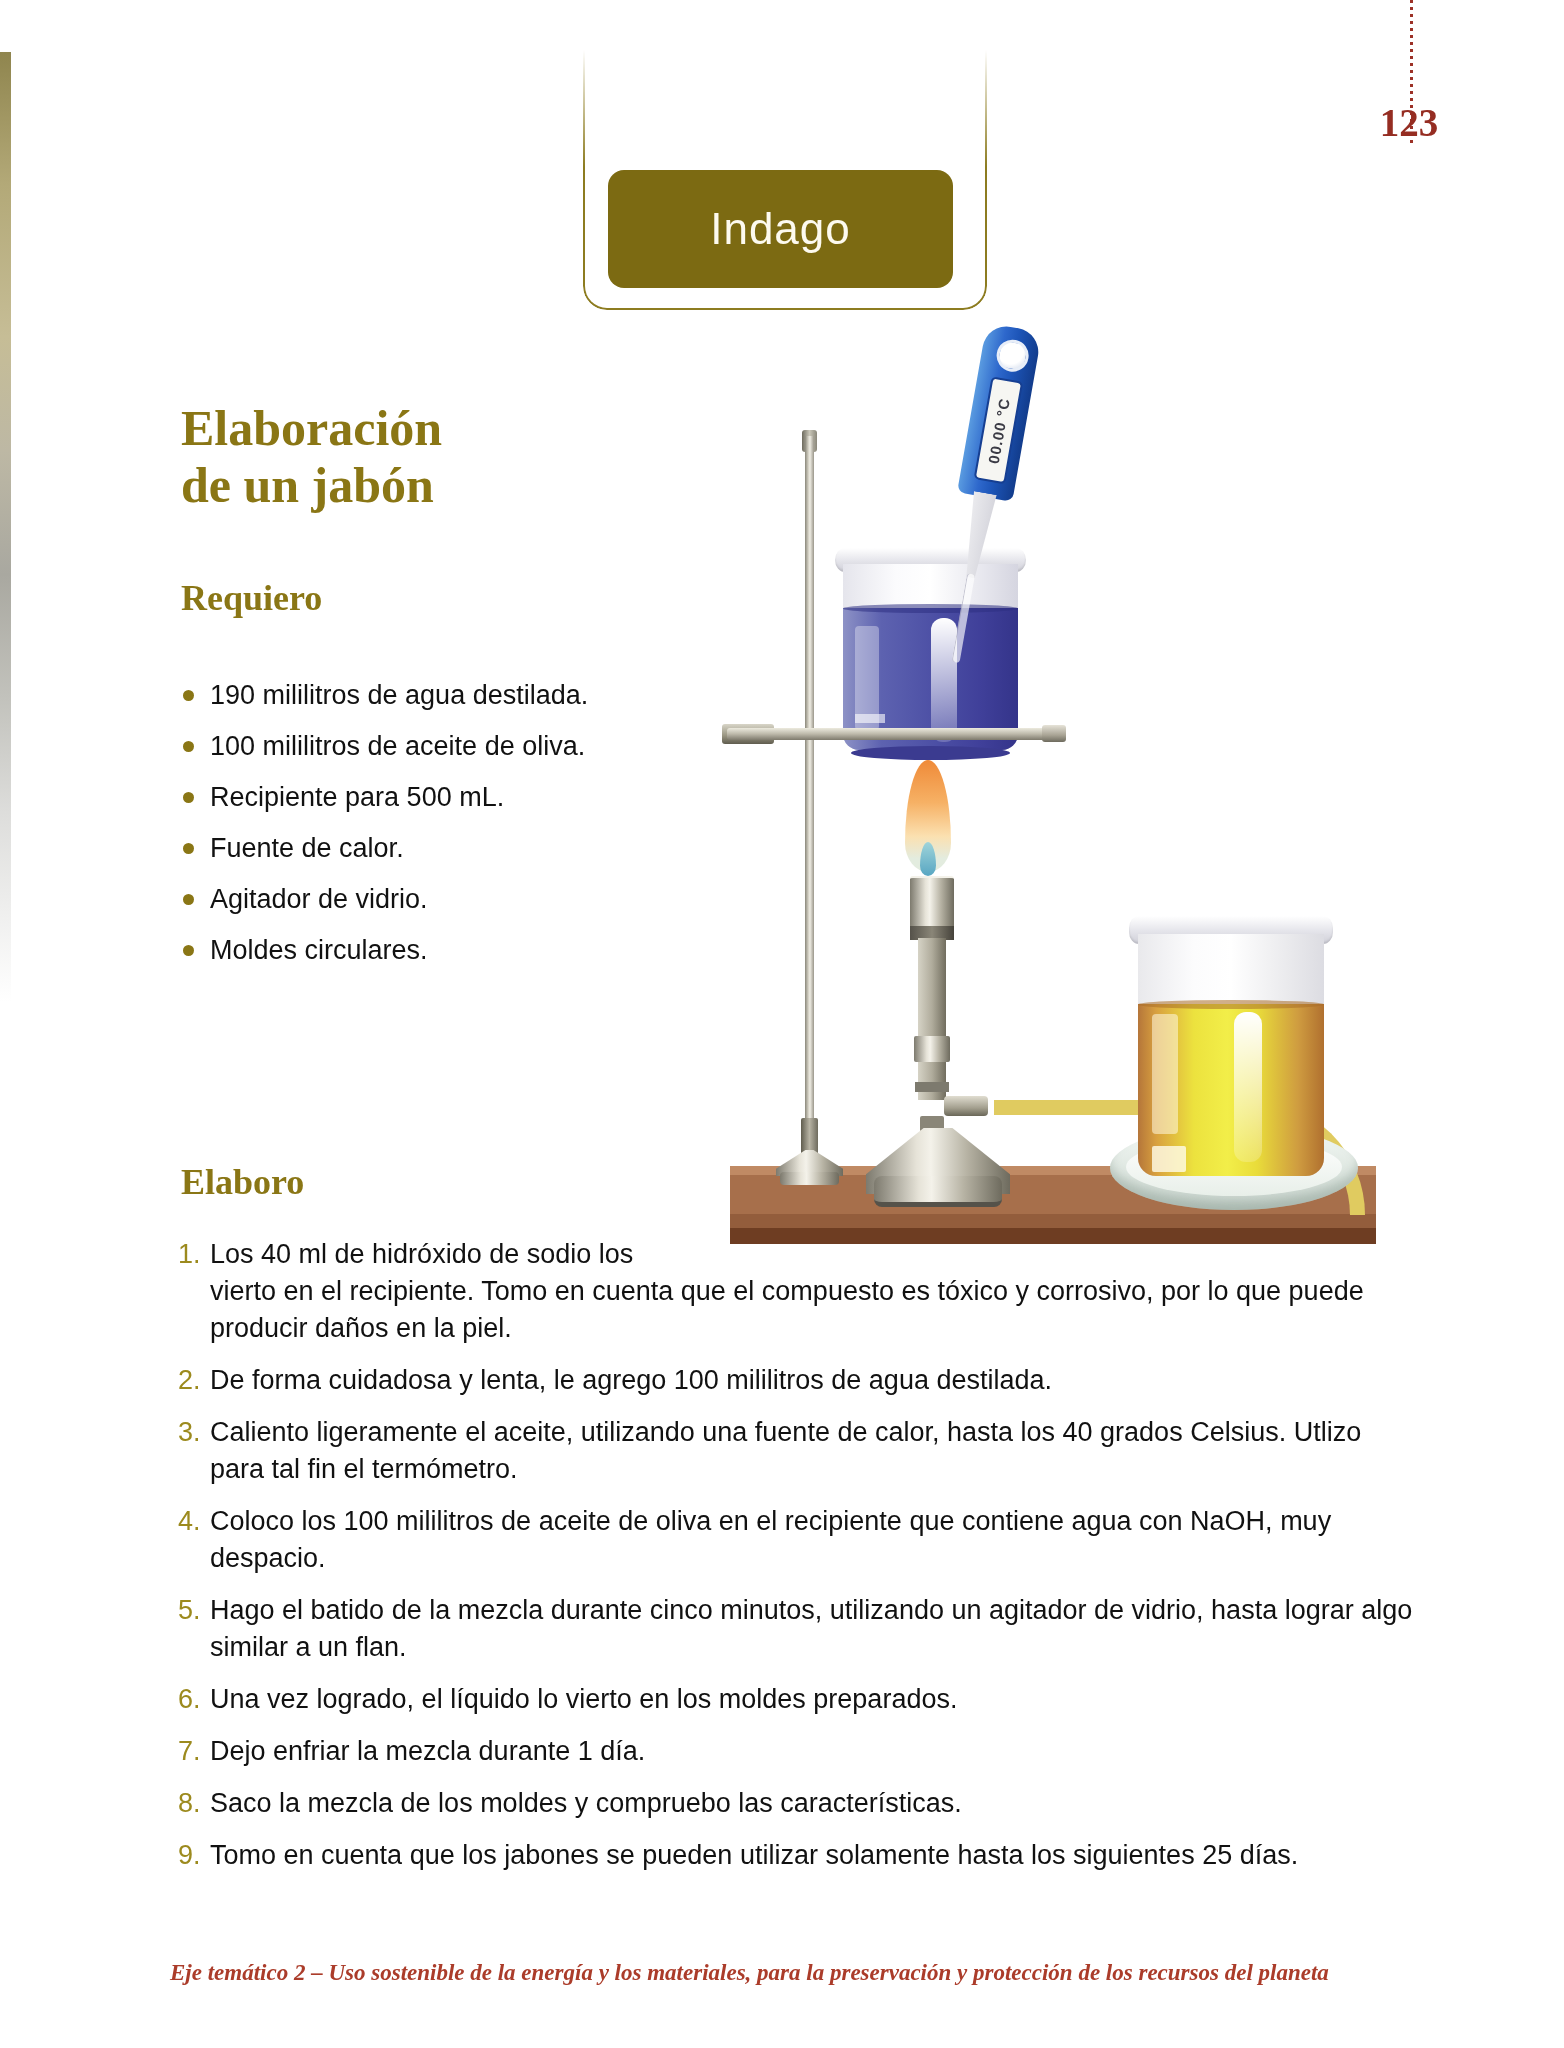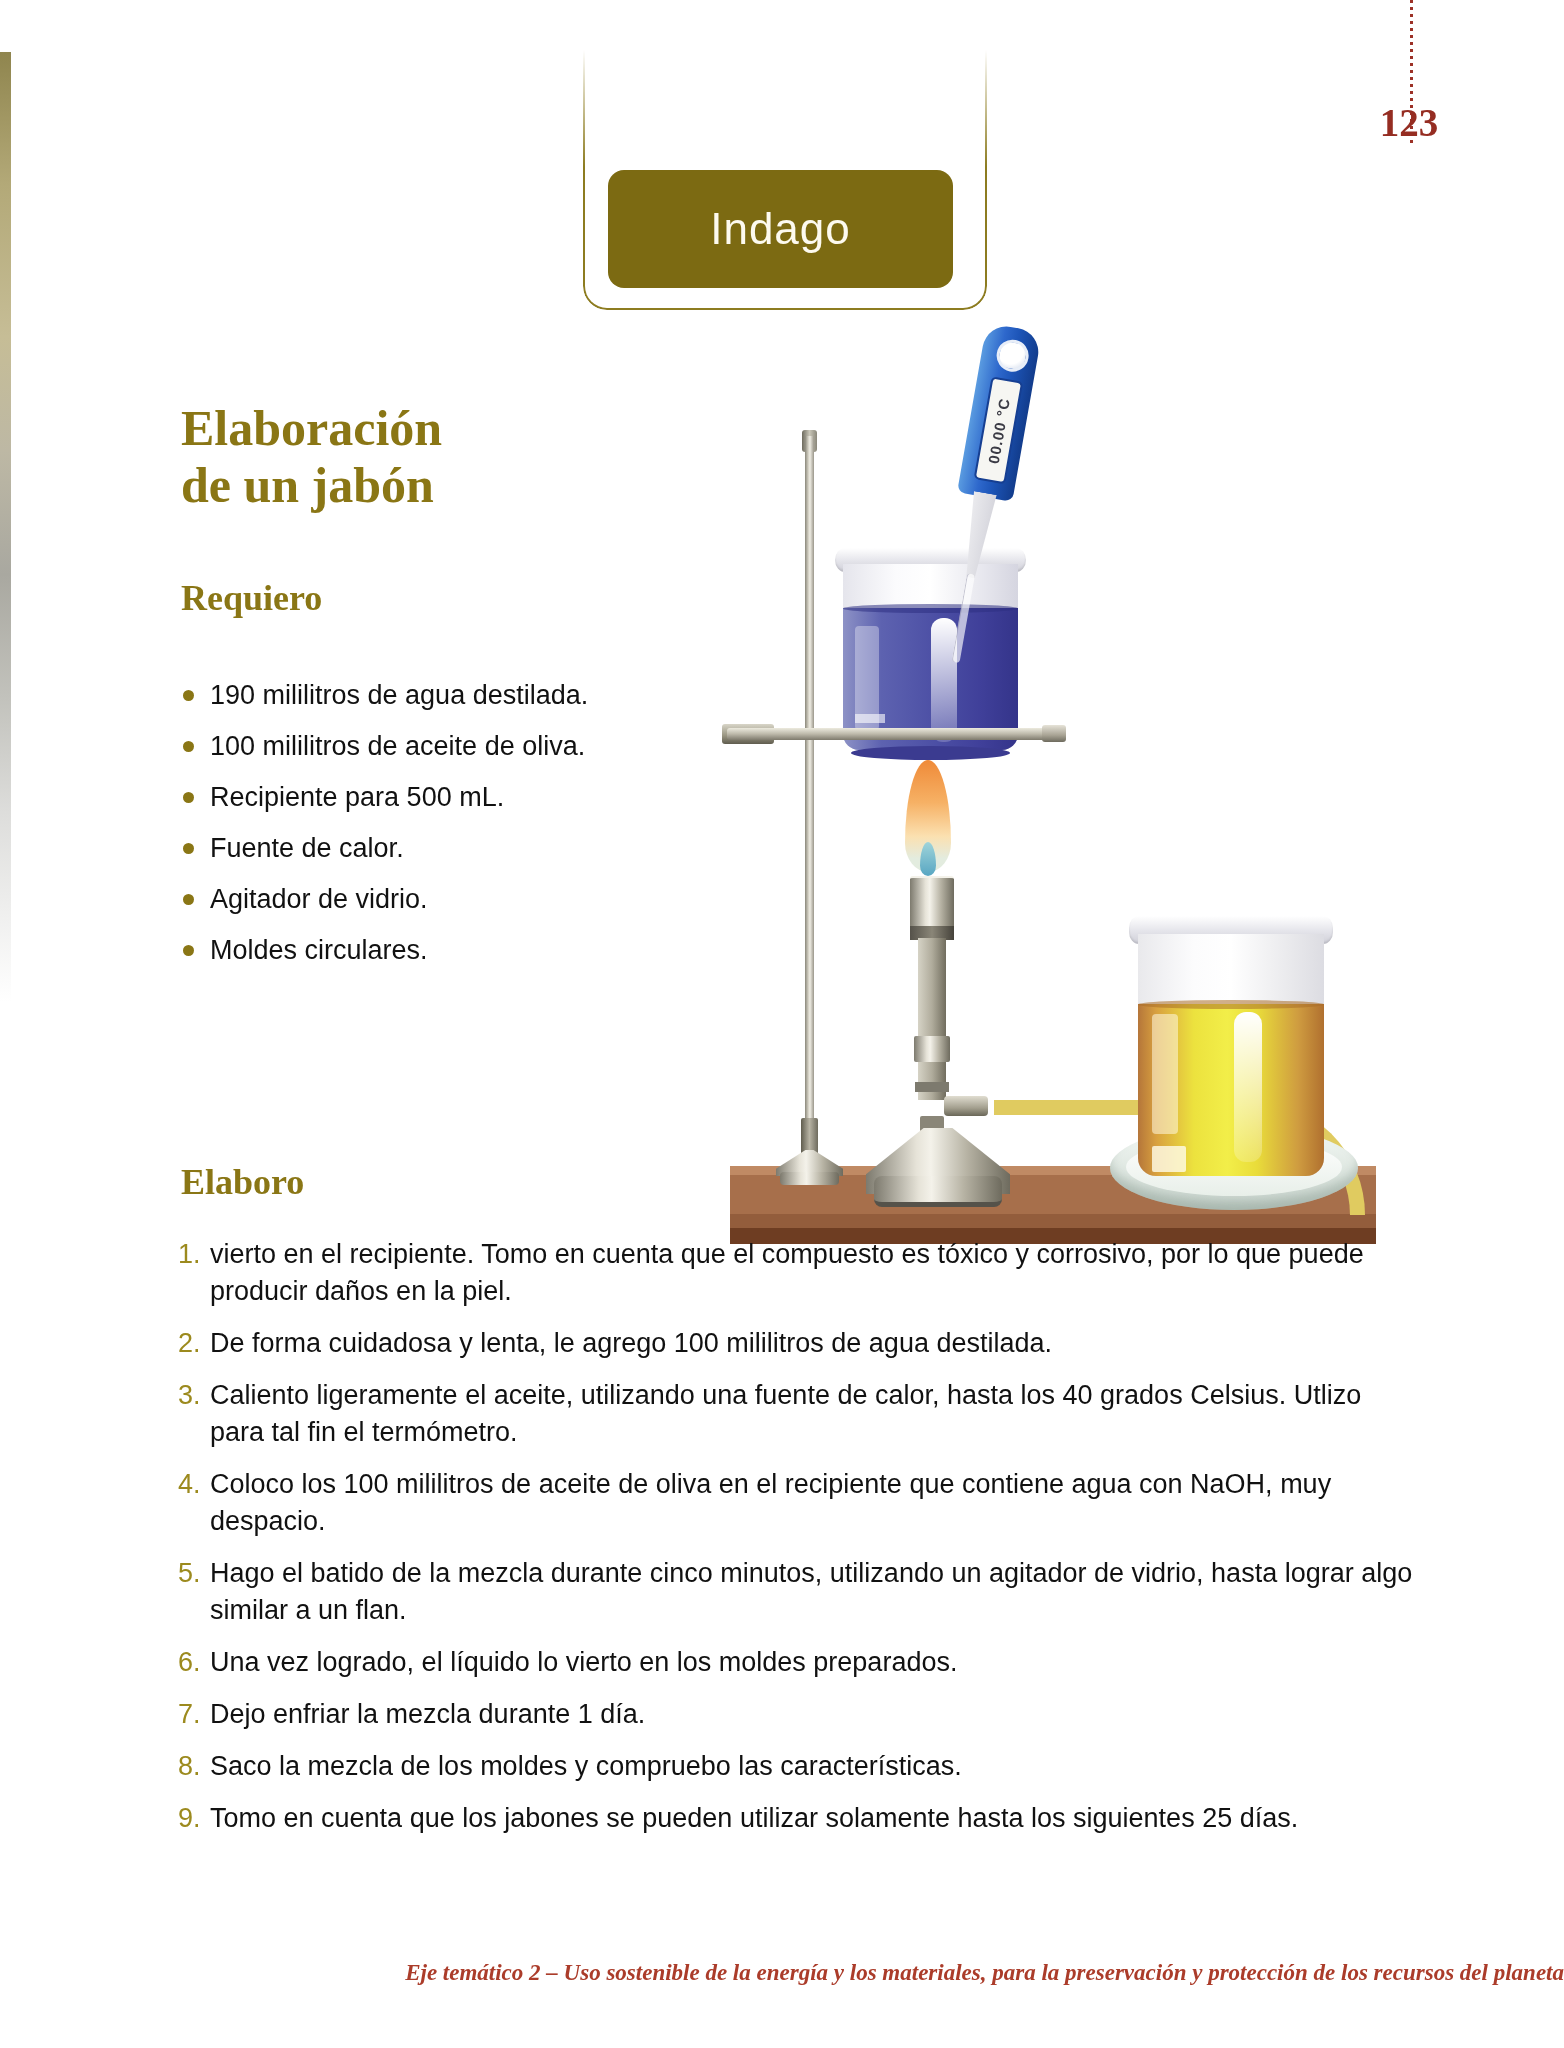--- a/index.html
+++ b/index.html
@@ -38,21 +38,21 @@
   ul.mats li{position:relative;padding-left:27px;font-size:27px;line-height:51px;color:#111;}
   ul.mats .dot{position:absolute;left:0;top:20px;width:11px;height:11px;border-radius:50%;
     background:#8a7615;}
 
   ol.steps{left:178px;top:1236px;width:1240px;list-style:none;margin:0;padding:0;}
   ol.steps li{position:relative;padding-left:32px;font-size:27px;line-height:37px;
     color:#111;margin-bottom:15px;}
   ol.steps .num{position:absolute;left:0;top:0;color:#9c8a1e;}
   ol.steps .l1,ol.steps .l2{display:block;}
 
-  .footer{left:170px;top:1960px;width:1394px;text-align:right;
+  .footer{left:170px;top:1960px;width:1394px;text-align:left;
     font-family:"Liberation Serif",serif;font-style:italic;font-weight:bold;
     font-size:23px;color:#ab3c2a;}
 
   
   .metalH{background:linear-gradient(90deg,#7d7a6e,#e6e3d8 35%,#f4f2ea 45%,#b7b3a4 70%,#6e6b5e);}
   .table{left:730px;top:1166px;width:646px;height:78px;
     background:linear-gradient(#c08a64 0 12%,#a76f4b 12% 62%,#935d3c 62% 80%,#6e3d22 80% 100%);}
 
   .rod{left:805px;top:436px;width:9px;height:746px;
     background:linear-gradient(90deg,#8a877a,#d9d6ca 40%,#efede4 55%,#9a968a);}
@@ -245,20 +245,21 @@
       <div class="notch"></div>
     </div>
   </div>
 </div>
 
 <div class="abs subhead h-ela">Elaboro</div>
 
 <ol class="abs steps">
   <li>
       <span class="num">1.</span>
+      <span class="l1">Los 40 ml de hidróxido de sodio los</span>
       <span class="l2">vierto en el recipiente. Tomo en cuenta que el compuesto es tóxico y corrosivo, por lo que puede producir daños en la piel.</span>
     </li>
   <li>
       <span class="num">2.</span>
       <span class="l1">De forma cuidadosa y lenta, le agrego 100 mililitros de agua destilada.</span>
     </li>
   <li>
       <span class="num">3.</span>
       <span class="l1">Caliento ligeramente el aceite, utilizando una fuente de calor, hasta los 40 grados Celsius. Utlizo para tal fin el termómetro.</span>
     </li>

